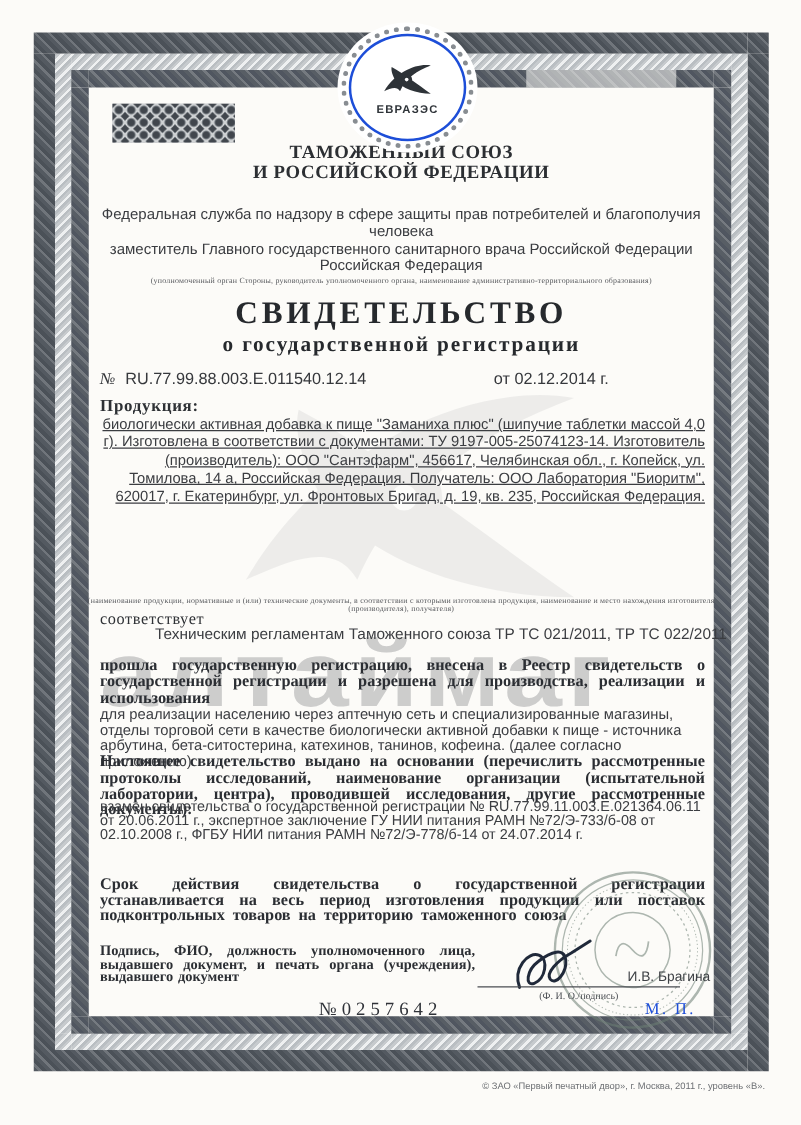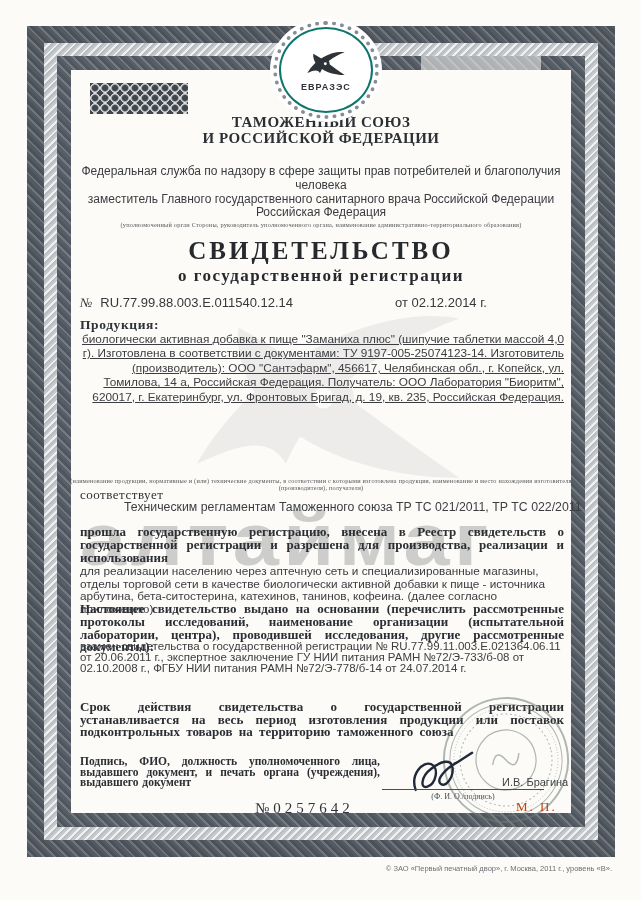--- a/index.html
+++ b/index.html
@@ -19,21 +19,21 @@
   .f3 .fade{position:absolute;top:-14px;right:30px;width:120px;height:14px;background:rgba(252,251,248,.55);}
   
   .wm{position:absolute;pointer-events:none;}
   .wm-bird{left:178px;top:295px;width:300px;height:225px;opacity:.32;}
   .wm-big{left:80px;top:497px;width:500px;font-family:"Liberation Sans",sans-serif;
           font-weight:bold;font-size:74px;letter-spacing:4px;color:#c2c2c2;opacity:.8;
           transform:scaleX(1.12);transform-origin:left top;}
   .wm-small{left:180px;top:600px;font-weight:bold;font-size:27px;letter-spacing:3px;color:#d7d7d7;}
   
   .emblem{position:absolute;left:279px;top:27px;width:90px;height:82px;background:#fff;
-          border-radius:50%;border:2px solid #0f766e;outline:4px dotted #888d92;outline-offset:2px;
+          border-radius:50%;border:2px solid #1d4ed8;outline:4px dotted #888d92;outline-offset:2px;
           box-shadow:0 0 0 9px #fff;display:flex;flex-direction:column;align-items:center;
           justify-content:center;z-index:5;}
   .emblem-label{font-size:9px;font-weight:bold;letter-spacing:1px;color:#2e3338;margin-top:1px;}
   
   .rosettes{position:absolute;left:90px;top:83px;width:98px;height:31px;
             background-color:#9ba0a5;
             background-image:radial-gradient(circle,#41464d 2.6px,#8f959a 3.4px,#e8e9ea 4.2px,transparent 5px),
                              radial-gradient(circle,#41464d 2.6px,#8f959a 3.4px,#e8e9ea 4.2px,transparent 5px);
             background-size:10px 10px,10px 10px;background-position:0 0,5px 5px;}
   
@@ -61,21 +61,21 @@
   .basis-t{top:641px;left:80px;width:484px;font-size:11.5px;line-height:10.9px;color:#3b3d41;}
   .validity{top:701px;left:80px;width:484px;font-size:13px;line-height:12.6px;word-spacing:3px;}
   .sig-label{top:756px;left:80px;width:300px;font-size:11.5px;line-height:10.6px;word-spacing:1px;}
   .signer{top:776px;left:502px;width:70px;font-size:11px;color:#3f4246;}
   .sig-rule{top:789px;left:382px;width:162px;border-top:1px solid #4a4d52;height:0;}
   .sig-cap{top:792px;left:382px;width:162px;text-align:center;font-size:8px;color:#4a4d52;
            font-family:"Liberation Serif",serif;}
   .serial{top:800px;left:255px;font-family:"Liberation Serif",serif;font-size:15px;
           letter-spacing:4px;color:#2f3238;}
   .mp{top:799px;left:516px;font-family:"Liberation Serif",serif;font-size:13px;
-      letter-spacing:2px;color:#c2410c;}
+      letter-spacing:2px;color:#1d4ed8;}
   .footer{top:864px;left:0;width:612px;text-align:right;font-size:7.5px;color:#6c6f73;}
   
   .stamp{left:438px;top:692px;width:136px;height:136px;opacity:.55;transform:rotate(-12deg);}
   .signature{left:408px;top:748px;width:88px;height:48px;transform:rotate(-6deg);}
 </style>
 </head>
 <body>
 
 <div class="page">
 

